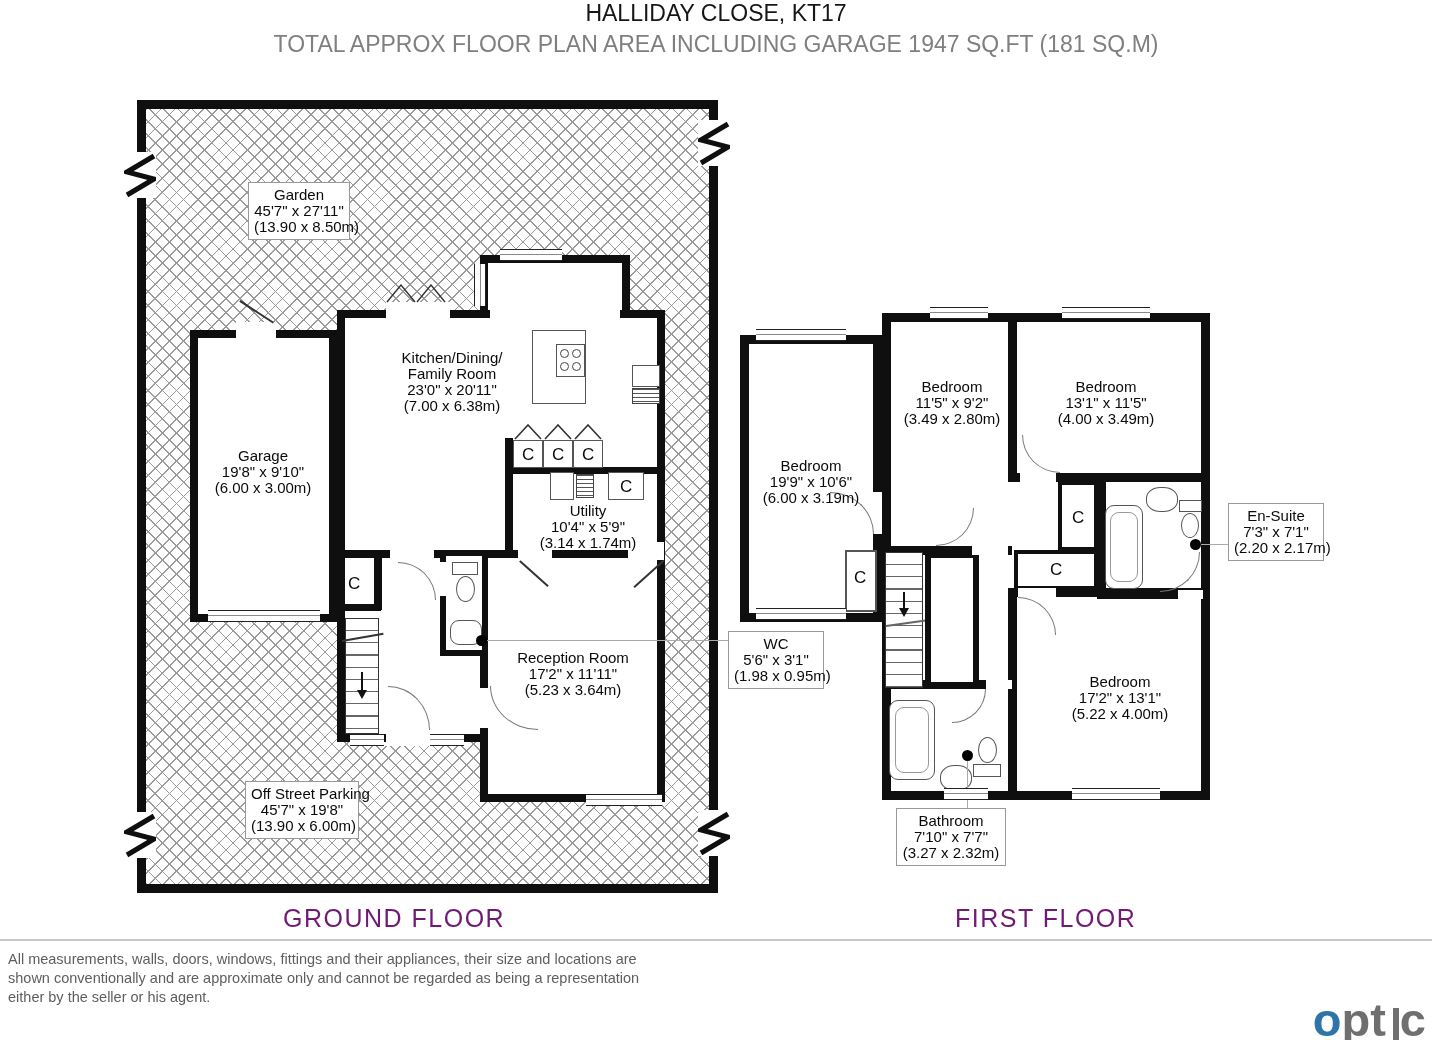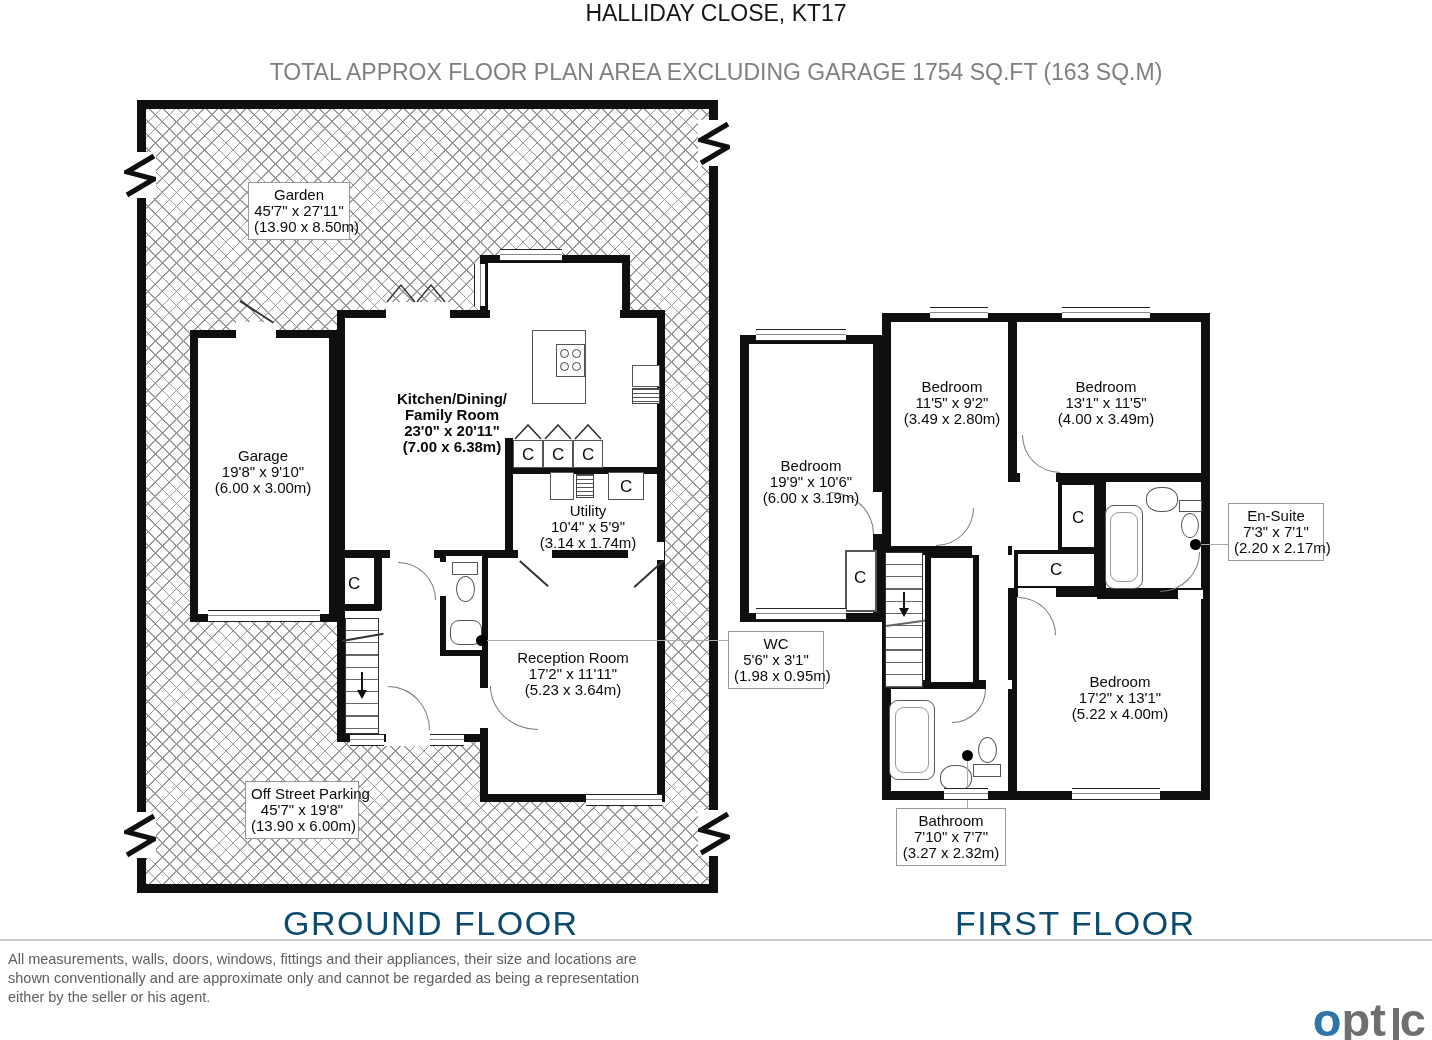--- a/index.html
+++ b/index.html
@@ -19,21 +19,21 @@
       repeating-linear-gradient(45deg, #9b9b9b 0 1.2px, transparent 1.2px 10px),
       repeating-linear-gradient(135deg, #9b9b9b 0 1.2px, transparent 1.2px 10px);
   }
   .room { position:absolute; background:#fff; border:8px solid #0f0f0f; }
   .room.thin { border-width:6px; }
   .wall { position:absolute; background:#0f0f0f; }
   .gap  { position:absolute; background:#fff; }
   .lbl  { position:absolute; text-align:center; font-size:15px; line-height:16px; color:#0a0a0a; }
   .lbl div { white-space:nowrap; }
   .boxed { background:#fff; border:1px solid #999; padding:4px 5px; }
-  .cap { position:absolute; font-size:34px; letter-spacing:1.5px; color:#0c4a6e; white-space:nowrap; }
+  .cap { position:absolute; font-size:25px; letter-spacing:1.5px; color:#701a75; white-space:nowrap; }
   .cl { position:absolute; font-size:17px; color:#0a0a0a; }
   .win { position:absolute; background:linear-gradient(#888,#888) center/100% 1.2px no-repeat, #fff;
          border-top:1.6px solid #222; border-bottom:1.6px solid #222; height:12px; }
   .winv{ position:absolute; background:linear-gradient(90deg,transparent 0 45%, #888 45% 55%, transparent 55%), #fff;
          border-left:1.6px solid #222; border-right:1.6px solid #222; width:12px; }
   .arc { position:absolute; border:1.3px solid #777; background:transparent; }
   .a-tr{ border-radius:0 100% 0 0; border-bottom:none; border-left:none; }
   .a-bl{ border-radius:0 0 0 100%; border-top:none; border-right:none; }
   .a-br{ border-radius:0 0 100% 0; border-top:none; border-left:none; }
   .fx { position:absolute; border:1.3px solid #555; background:#fff; }
@@ -61,21 +61,21 @@
                 color:#a3c2d2; font-weight:bold; }
   .logo-url { position:absolute; right:1px; top:66px; font-size:17.5px; color:#404040; }
   .disc { position:absolute; left:8px; font-size:14.5px; color:#5e5e5e; white-space:nowrap; }
 </style>
 </head>
 <body>
 
 <div id="canvas">
 
   <div class="hdr1">HALLIDAY CLOSE, KT17</div>
-  <div class="hdr2" style="top:59px">TOTAL APPROX FLOOR PLAN AREA EXCLUDING GARAGE 1754 SQ.FT (163 SQ.M)</div>
+  <div class="hdr2" style="top:31px">TOTAL APPROX FLOOR PLAN AREA INCLUDING GARAGE 1947 SQ.FT (181 SQ.M)</div>
 
   <div class="abs hatch" style="left:137px; top:100px; width:581px; height:793px; border:9px solid #0f0f0f;"></div>
 
   <div class="brk" style="left:124px; top:152px; width:32px; height:46px;">
     <svg width="32" height="46" viewBox="0 0 32 46">
         <path d="M30,4 L3,20 L30,27 L3,43" stroke="#0f0f0f" stroke-width="5" fill="none"></path>
       </svg>
   </div>
   <div class="brk" style="left:698px; top:120px; width:32px; height:46px;">
     <svg width="32" height="46" viewBox="0 0 32 46">
@@ -179,21 +179,21 @@
   <div class="lbl boxed" style="left:248px; top:182px; width:102px;">
     <div>Garden</div>
     <div>45'7" x 27'11"</div>
     <div>(13.90 x 8.50m)</div>
   </div>
   <div class="lbl" style="left:193px; top:448px; width:140px;">
     <div>Garage</div>
     <div>19'8" x 9'10"</div>
     <div>(6.00 x 3.00m)</div>
   </div>
-  <div class="lbl" style="left:382px; top:391px; width:140px;font-weight:bold;">
+  <div class="lbl" style="left:382px; top:350px; width:140px;">
     <div>Kitchen/Dining/</div>
     <div>Family Room</div>
     <div>23'0" x 20'11"</div>
     <div>(7.00 x 6.38m)</div>
   </div>
   <div class="lbl" style="left:518px; top:503px; width:140px;">
     <div>Utility</div>
     <div>10'4" x 5'9"</div>
     <div>(3.14 x 1.74m)</div>
   </div>

